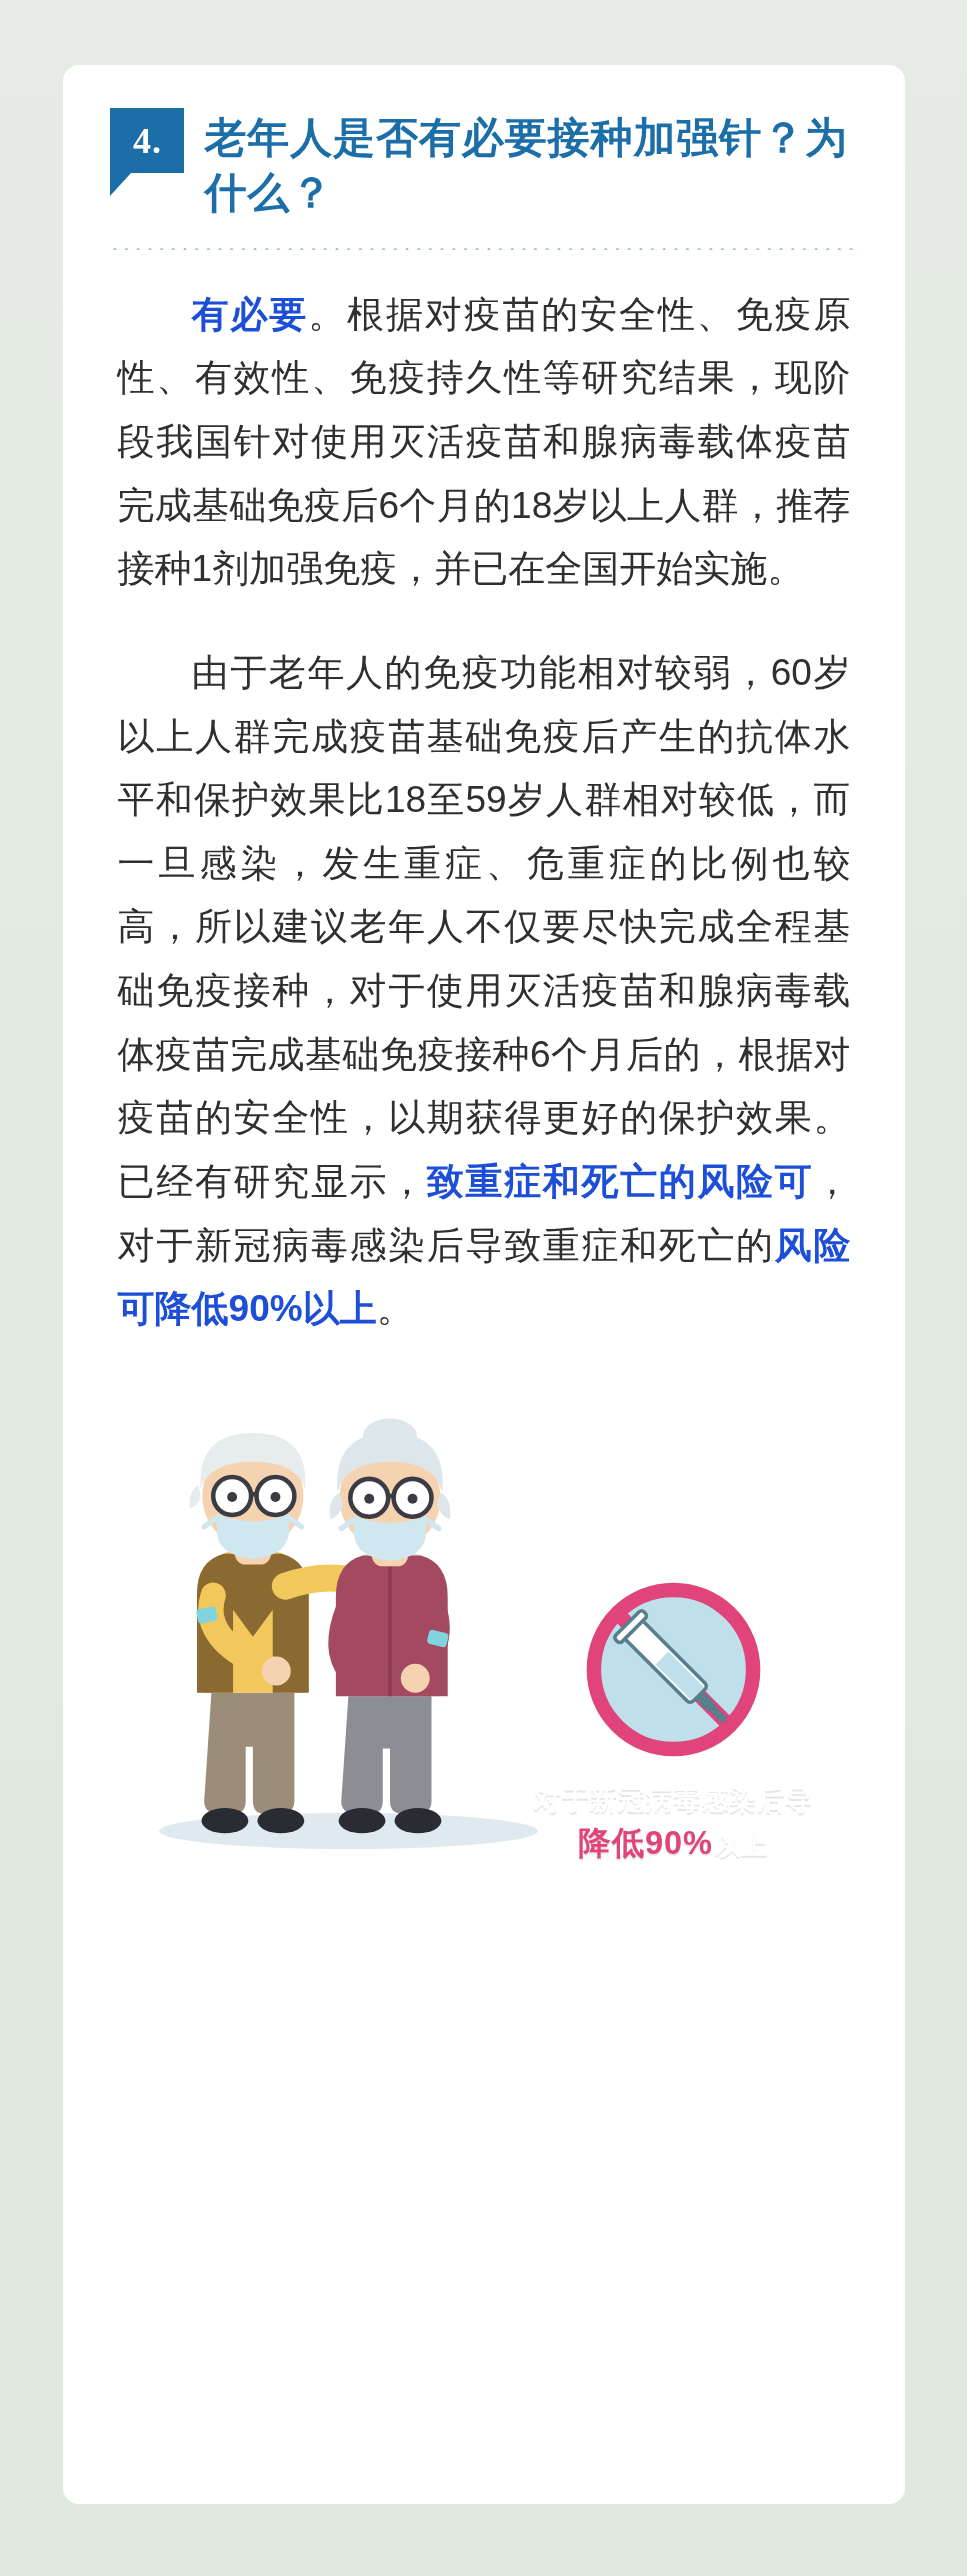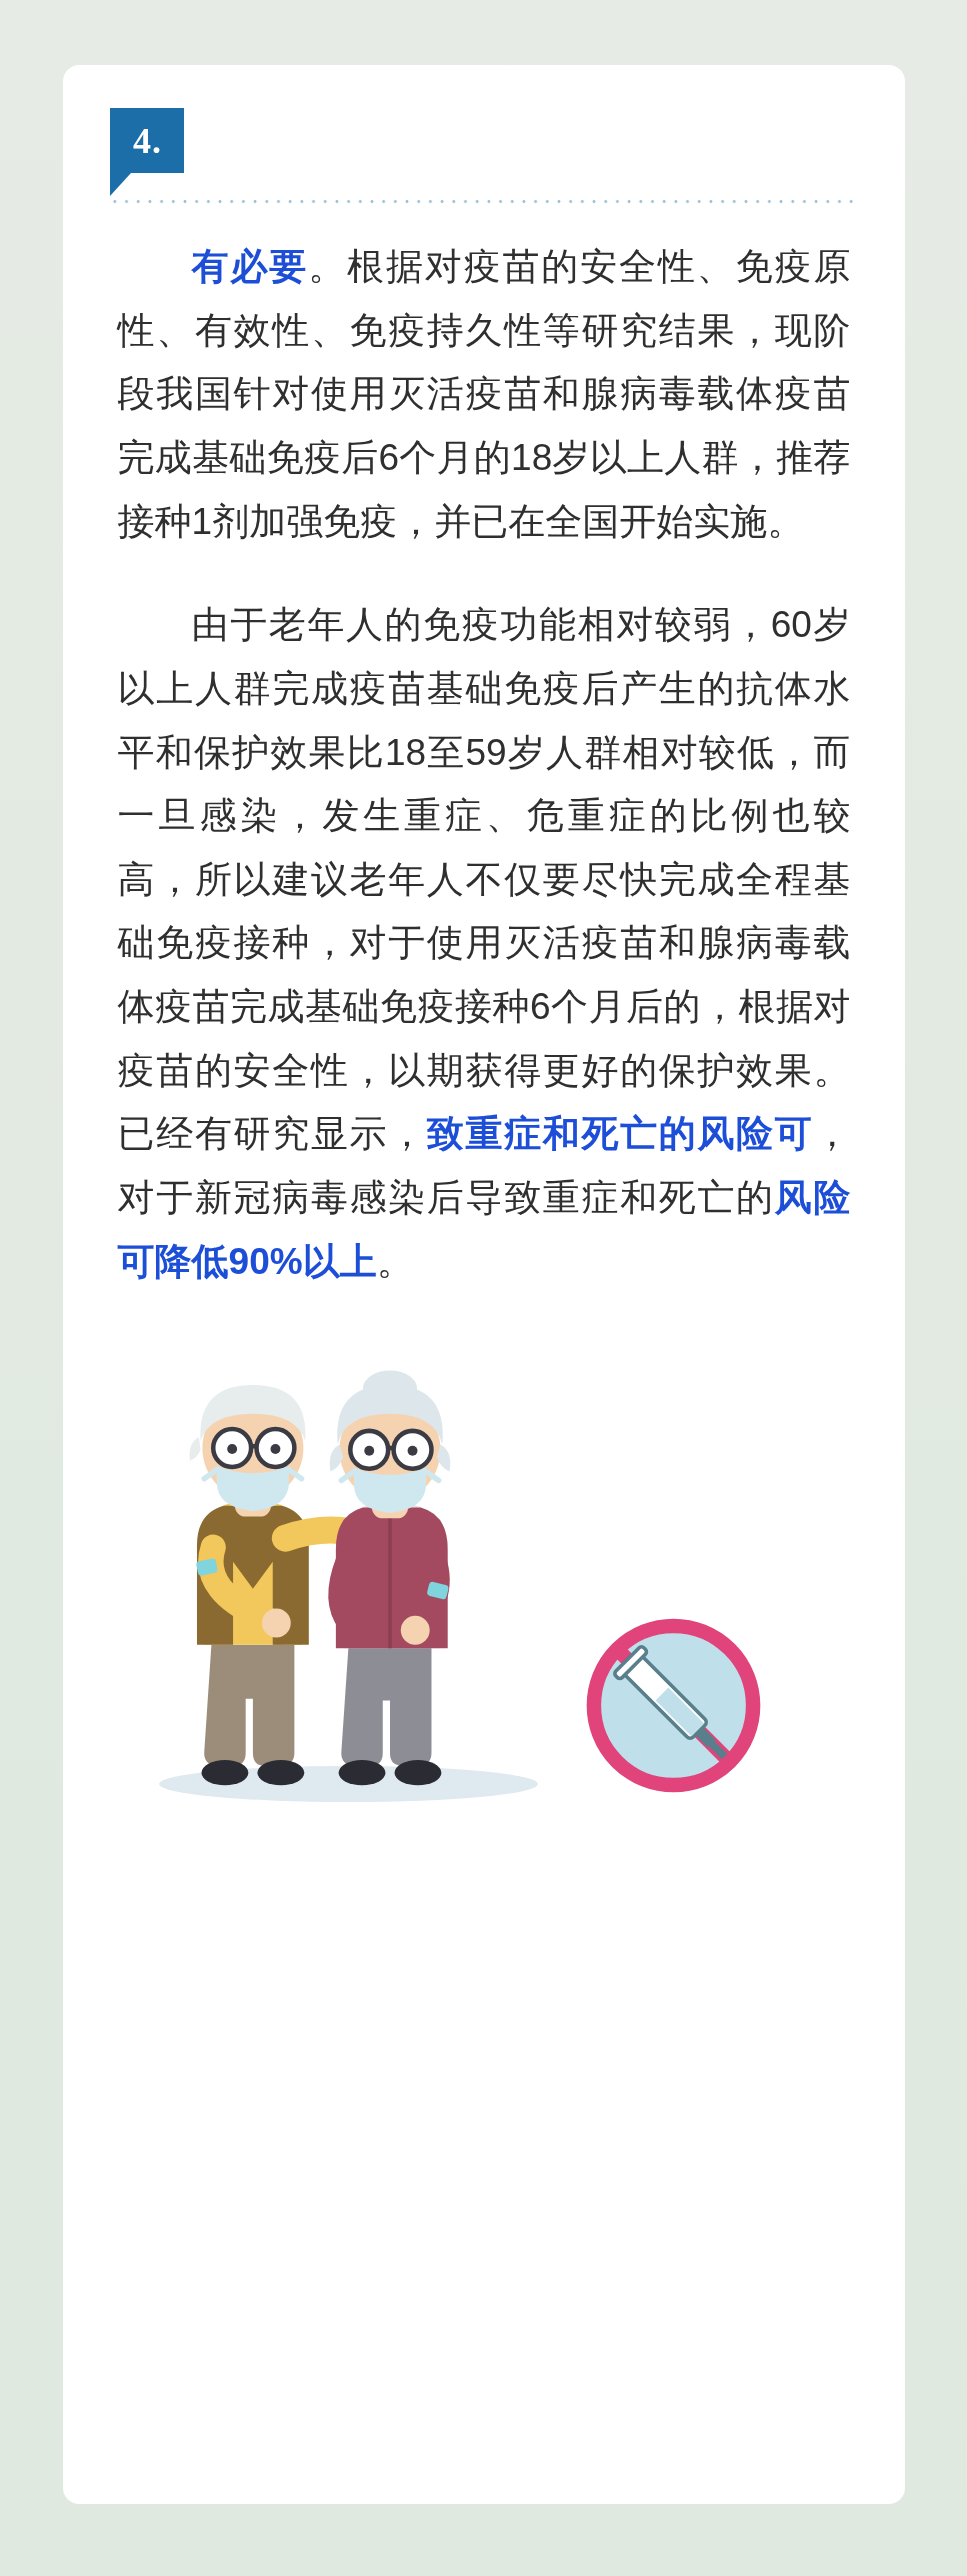--- a/index.html
+++ b/index.html
@@ -132,20 +132,21 @@
   .sign-text .hl { color: #e0447a; font-size: 32.5px; }
 </style>
 </head>
 <body>
 
 <div class="page">
   <div class="card">
 
     <div class="header">
       <div class="numtag">4.</div>
+      <div class="title">老年人是否有必要接种加强针？为什么？</div>
     </div>
 
     <div class="dotline"></div>
 
     <div class="body">
       <p class="para"><span class="b">有必要</span><span>。根据对疫苗的安全性、免疫原性、有效性、免疫持久性等研究结果，现阶段我国针对使用灭活疫苗和腺病毒载体疫苗完成基础免疫后6个月的18岁以上人群，推荐接种1剂加强免疫，并已在全国开始实施。</span></p>
       <p class="para"><span>由于老年人的免疫功能相对较弱，60岁以上人群完成疫苗基础免疫后产生的抗体水平和保护效果比18至59岁人群相对较低，而一旦感染，发生重症、危重症的比例也较高，所以建议老年人不仅要尽快完成全程基础免疫接种，对于使用灭活疫苗和腺病毒载体疫苗完成基础免疫接种6个月后的，根据对疫苗的安全性，以期获得更好的保护效果。已经有研究显示，</span><span class="b">致重症和死亡的风险可</span><span>，对于新冠病毒感染后导致重症和死亡的</span><span class="b">风险可降低90%以上</span><span>。</span></p>
     </div>
 
     <div class="illus">
@@ -236,18 +237,22 @@
           <circle cx="110" cy="110" r="88" fill="none" stroke="#e0447a" stroke-width="16"></circle>
           <line x1="48" y1="48" x2="172" y2="172" stroke="#e0447a" stroke-width="16" stroke-linecap="round"></line>
           <g transform="rotate(-45 110 110)">
             <rect x="96" y="44" width="28" height="106" rx="5" fill="#ffffff" stroke="#5a7f8c" stroke-width="4"></rect>
             <rect x="100" y="92" width="20" height="56" fill="#bfe0ea"></rect>
             <rect x="88" y="38" width="44" height="10" rx="4" fill="#ffffff" stroke="#5a7f8c" stroke-width="4"></rect>
             <rect x="104" y="150" width="12" height="20" fill="#5a7f8c"></rect>
             <rect x="106" y="168" width="8" height="22" fill="#5a7f8c"></rect>
           </g>
         </svg>
+        <div class="sign-text">对于新冠病毒感染后导</div>
+        <div class="sign-text">
+          <span class="hl">降低90%</span><span>以上</span>
+        </div>
       </div>
     </div>
 
   </div>
 </div>
 
 
 </body></html>

